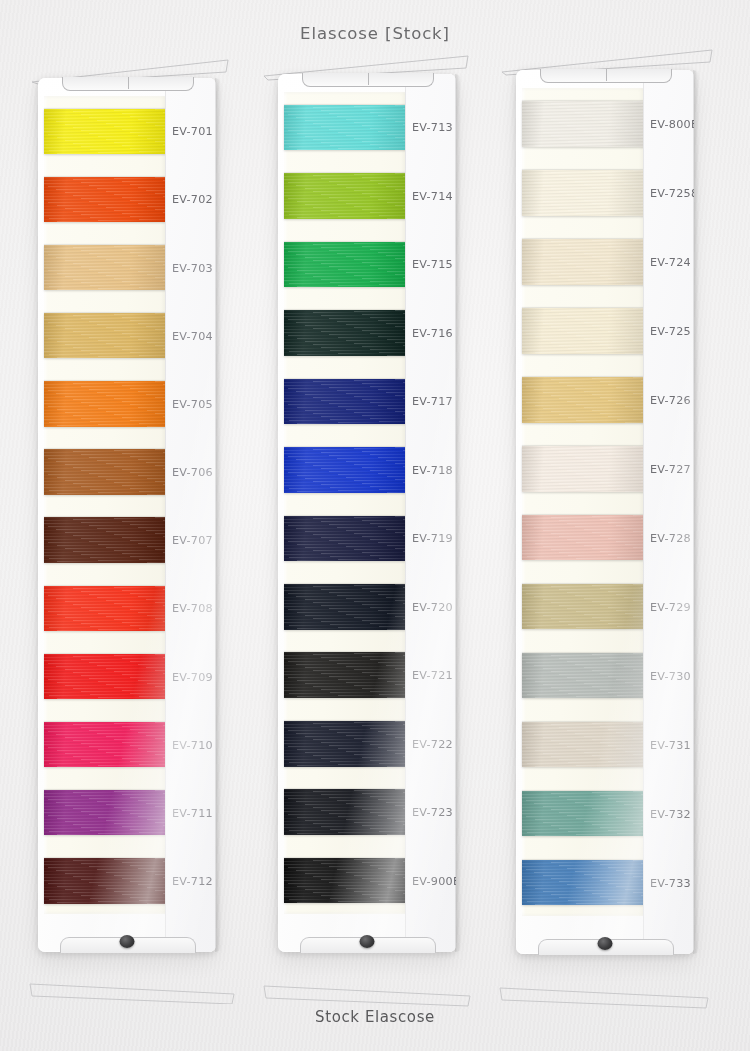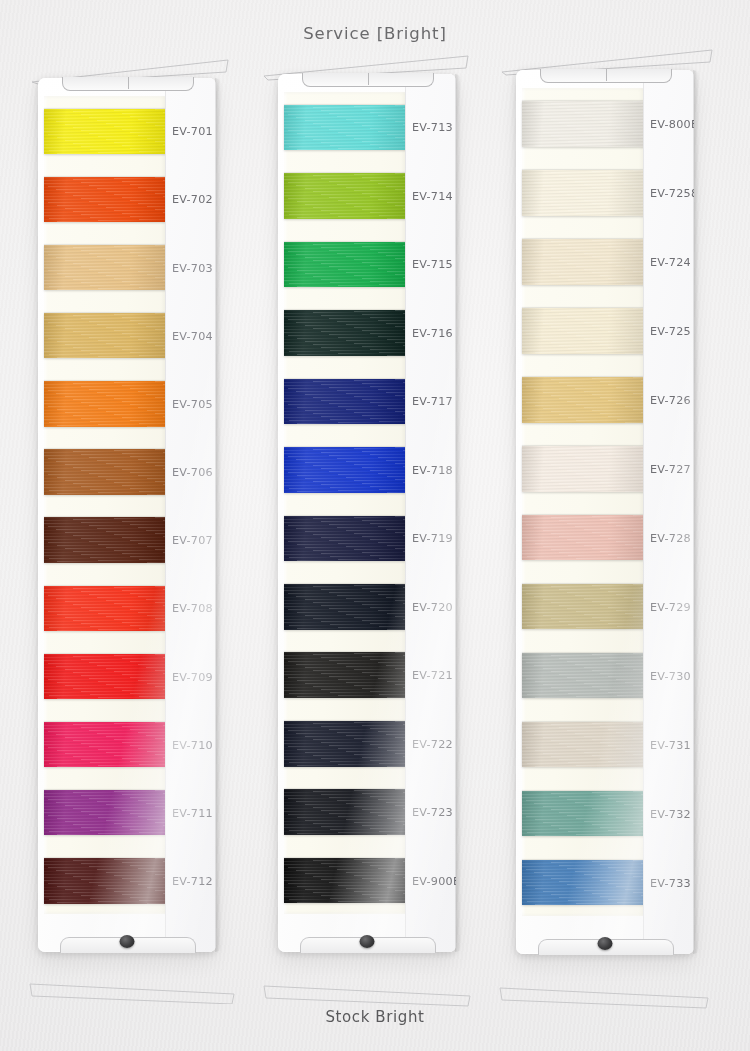--- a/index.html
+++ b/index.html
@@ -164,21 +164,21 @@
   <svg width="212" height="32">
       <polygon points="2,10 208,20 206,30 4,22" fill="none" stroke="#c7c7c9" stroke-width="1"></polygon>
     </svg>
 </div>
 <div class="ghost-band" style="left:498px;top:980px;">
   <svg width="214" height="32">
       <polygon points="2,8 210,18 208,28 4,20" fill="none" stroke="#c7c7c9" stroke-width="1"></polygon>
     </svg>
 </div>
 
-<div class="header-title">Service [Bright]</div>
+<div class="header-title">Elascose [Stock]</div>
 
 <div id="cards-root">
     <div class="card" style="left: 38px; top: 78px; height: 874px;">
       <div class="card-inner">
         <div class="strip" style="top: 18px; height: 818px;">
           <div class="gap" style="height: 12.5597px;"></div>
           <div class="swatch" title="EV-701" style="height: 45.3308px; background: rgb(247, 239, 16);"></div>
           <div class="gap" style="height: 22.8358px;"></div>
           <div class="swatch" title="EV-702" style="height: 45.3308px; background: rgb(238, 70, 8);"></div>
           <div class="gap" style="height: 22.8358px;"></div>
@@ -316,13 +316,13 @@
         </div>
         <div class="sheen"></div>
       </div>
       <div class="notch-top"></div>
       <div class="notch-bot"></div>
       <div class="rivet"></div>
       <div class="card-shadow-edge"></div>
     </div>
   </div>
 
-<div class="footer-title">Stock Bright</div>
+<div class="footer-title">Stock Elascose</div>
 
 </body></html>

